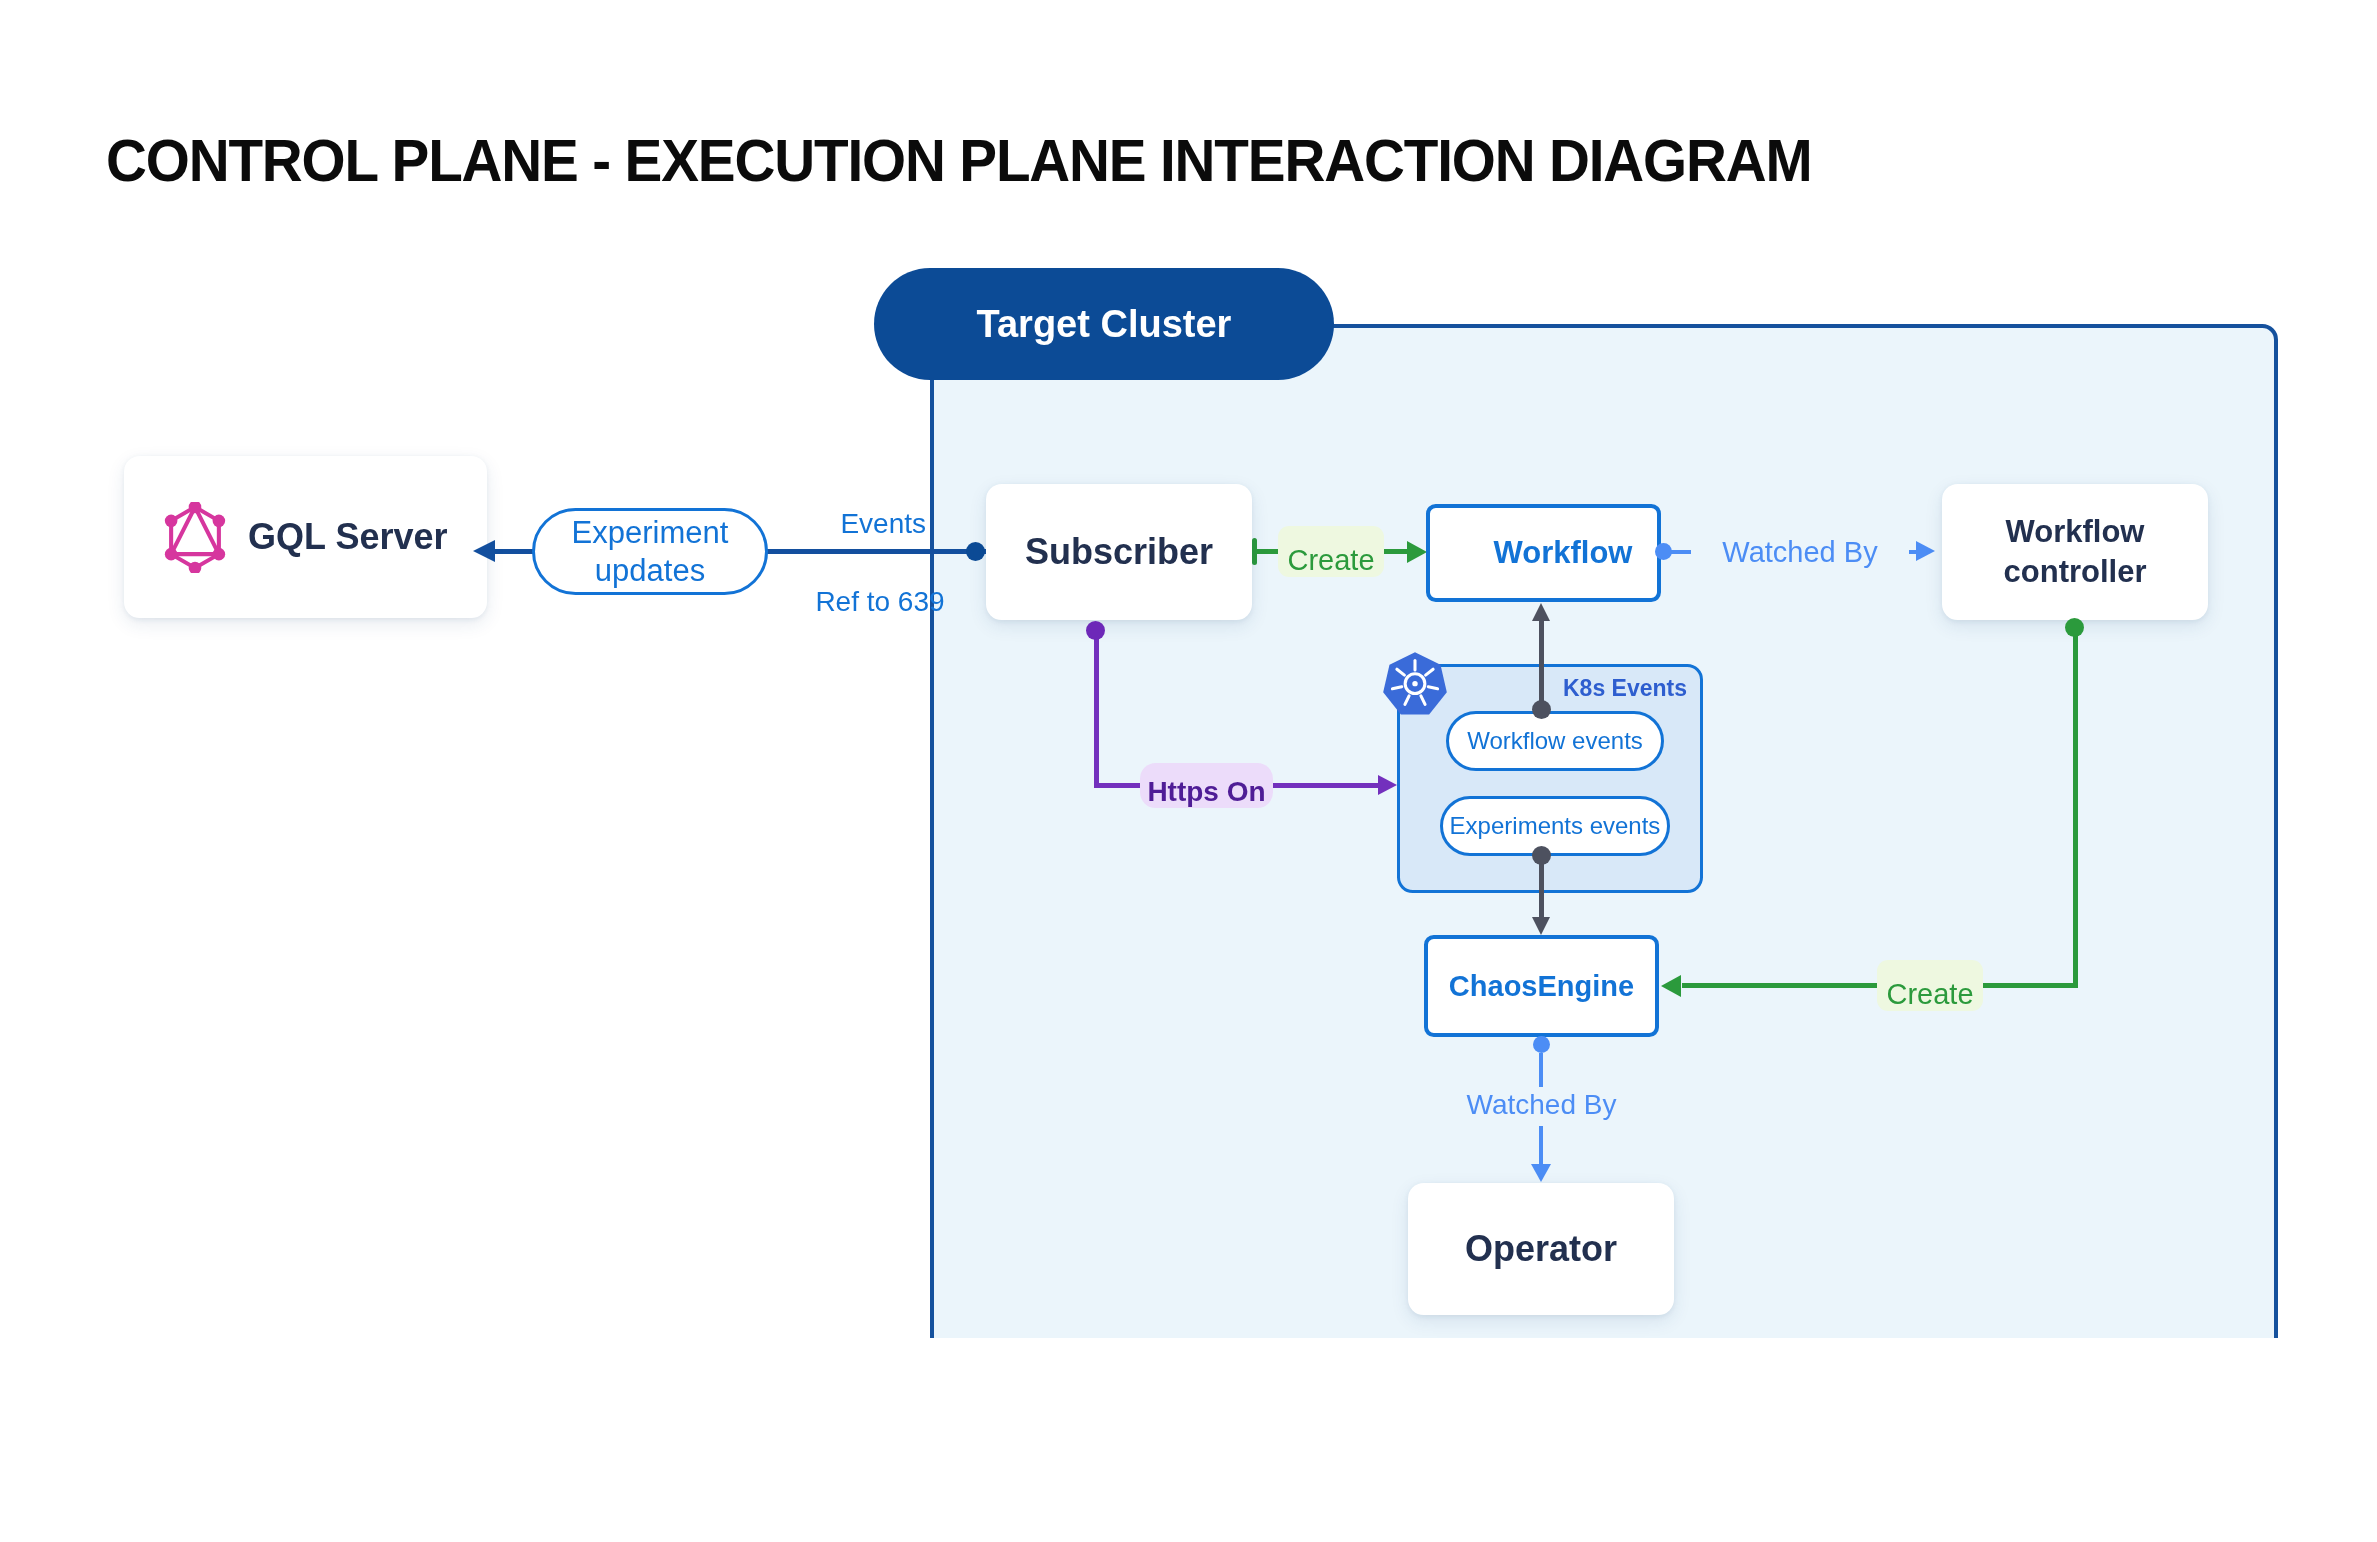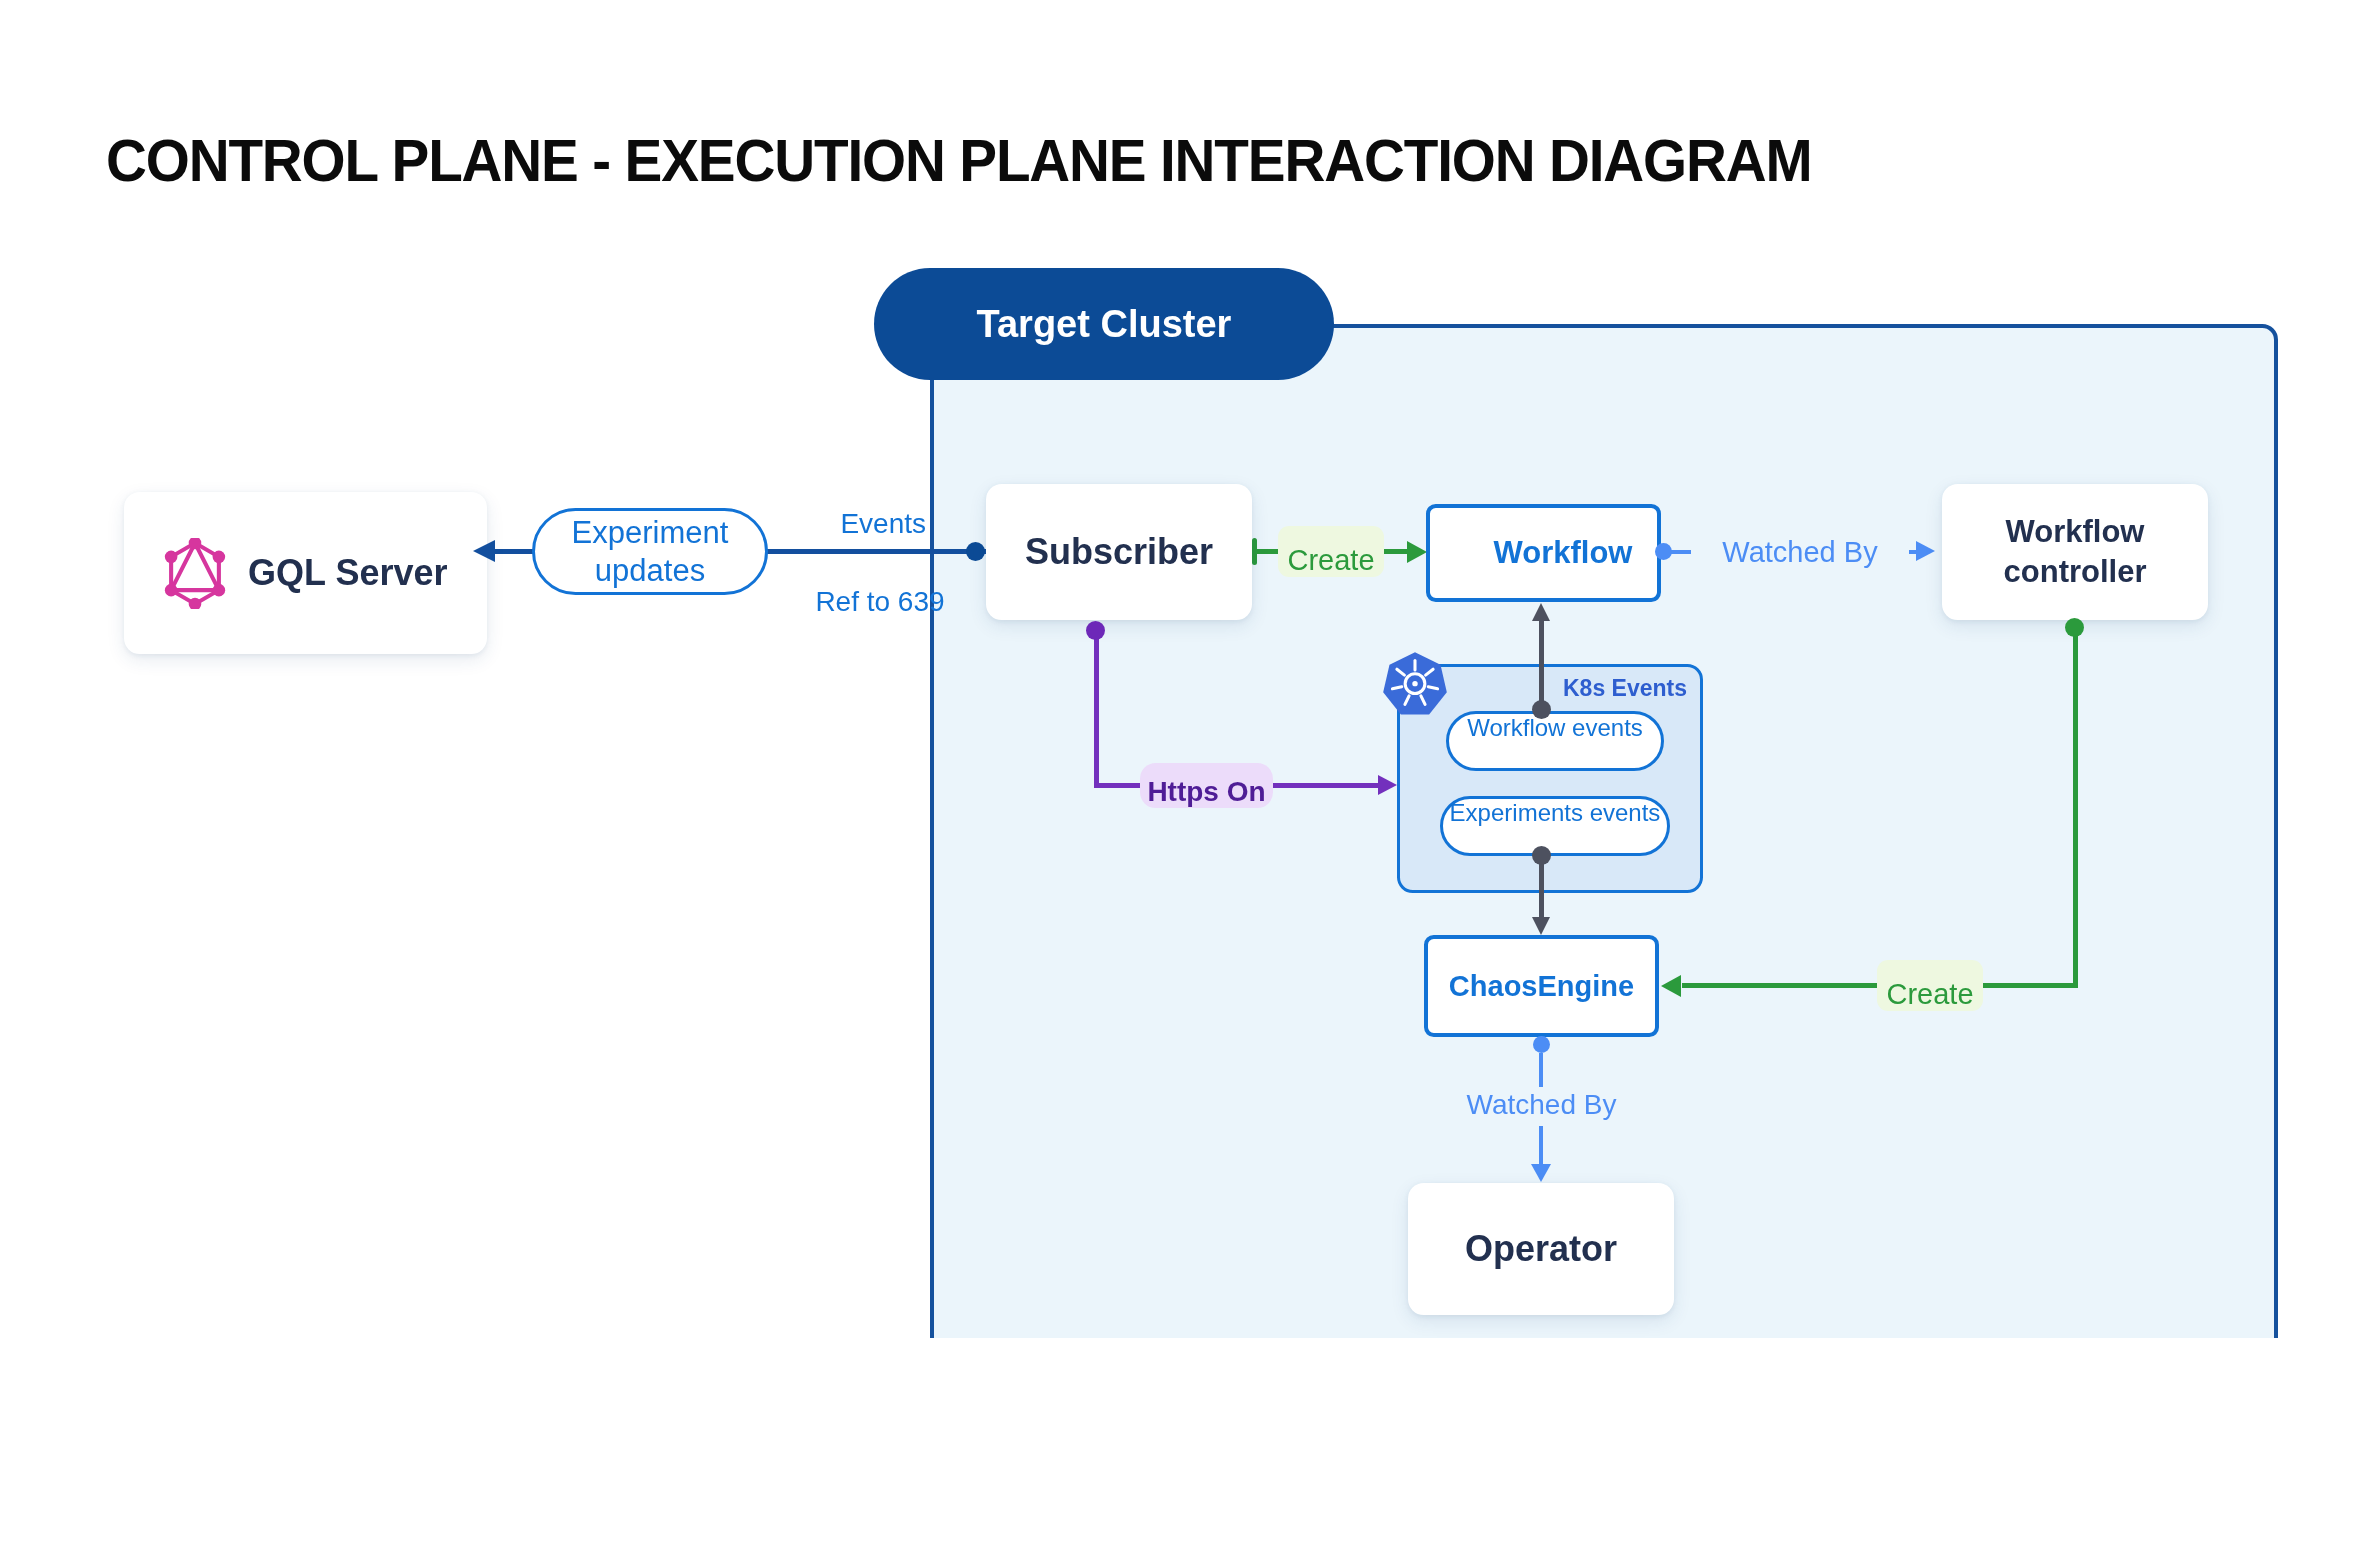--- a/index.html
+++ b/index.html
@@ -58,38 +58,38 @@
     box-shadow:0 6px 18px rgba(30,64,120,.10),0 1.2px 4.8px rgba(30,64,120,.07);
     display:flex;align-items:center;justify-content:center;
     color:var(--navy-text);font-weight:bold;z-index:4;text-align:center;
   }
   .node-outline{
     background:var(--white);border:4.2px solid var(--blue);border-radius:9.7px;
     display:flex;align-items:center;justify-content:center;
     color:var(--blue);font-weight:bold;z-index:4;text-align:center;
   }
 
-  #node-gql-server{left:124px;top:492px;width:363px;height:162px;font-size:36px;gap:20.6px;align-items:center;}
+  #node-gql-server{left:124px;top:456px;width:363px;height:162px;font-size:36px;gap:20.6px;align-items:center;}
   #node-subscriber{left:986px;top:484px;width:266px;height:136px;font-size:36px;}
   #node-workflow{left:1426px;top:504px;width:235px;height:98px;font-size:31px;padding-left:39px;}
   #node-workflow-controller{left:1942px;top:484px;width:266px;height:136px;font-size:31px;line-height:1.28;}
   #node-workflow-controller .wrap{width:181px;}
   #node-chaos-engine{left:1424px;top:935px;width:235px;height:102px;font-size:29px;}
   #node-operator{left:1408px;top:1183px;width:266px;height:132px;font-size:36px;}
 
   
   #k8s-events-box{
     left:1397px;top:664px;width:306px;height:229px;
     background:var(--k8s-fill);border:3px solid var(--blue);border-radius:15.7px;z-index:2;
   }
   #k8s-events-label{left:1512px;top:675px;width:175px;text-align:right;
     font-size:23px;font-weight:bold;color:var(--k8s-label);z-index:3;}
   .event-pill{
     background:var(--white);border:3px solid var(--blue);border-radius:30px;
-    color:var(--blue);display:flex;justify-content:center;z-index:3;
+    color:var(--blue);display:flex;align-items:center;justify-content:center;z-index:3;
     font-size:24px;
   }
   #pill-workflow-events{left:1446px;top:711px;width:218px;height:60px;}
   #pill-experiments-events{left:1440px;top:796px;width:230px;height:60px;}
   #kubernetes-icon{left:1381px;top:651px;width:68px;height:68px;z-index:3;}
 
   
   .hline,.vline,.tick{z-index:3;}
   .dot{border-radius:50%;z-index:4;}
   .arrow{width:0;height:0;z-index:4;}

